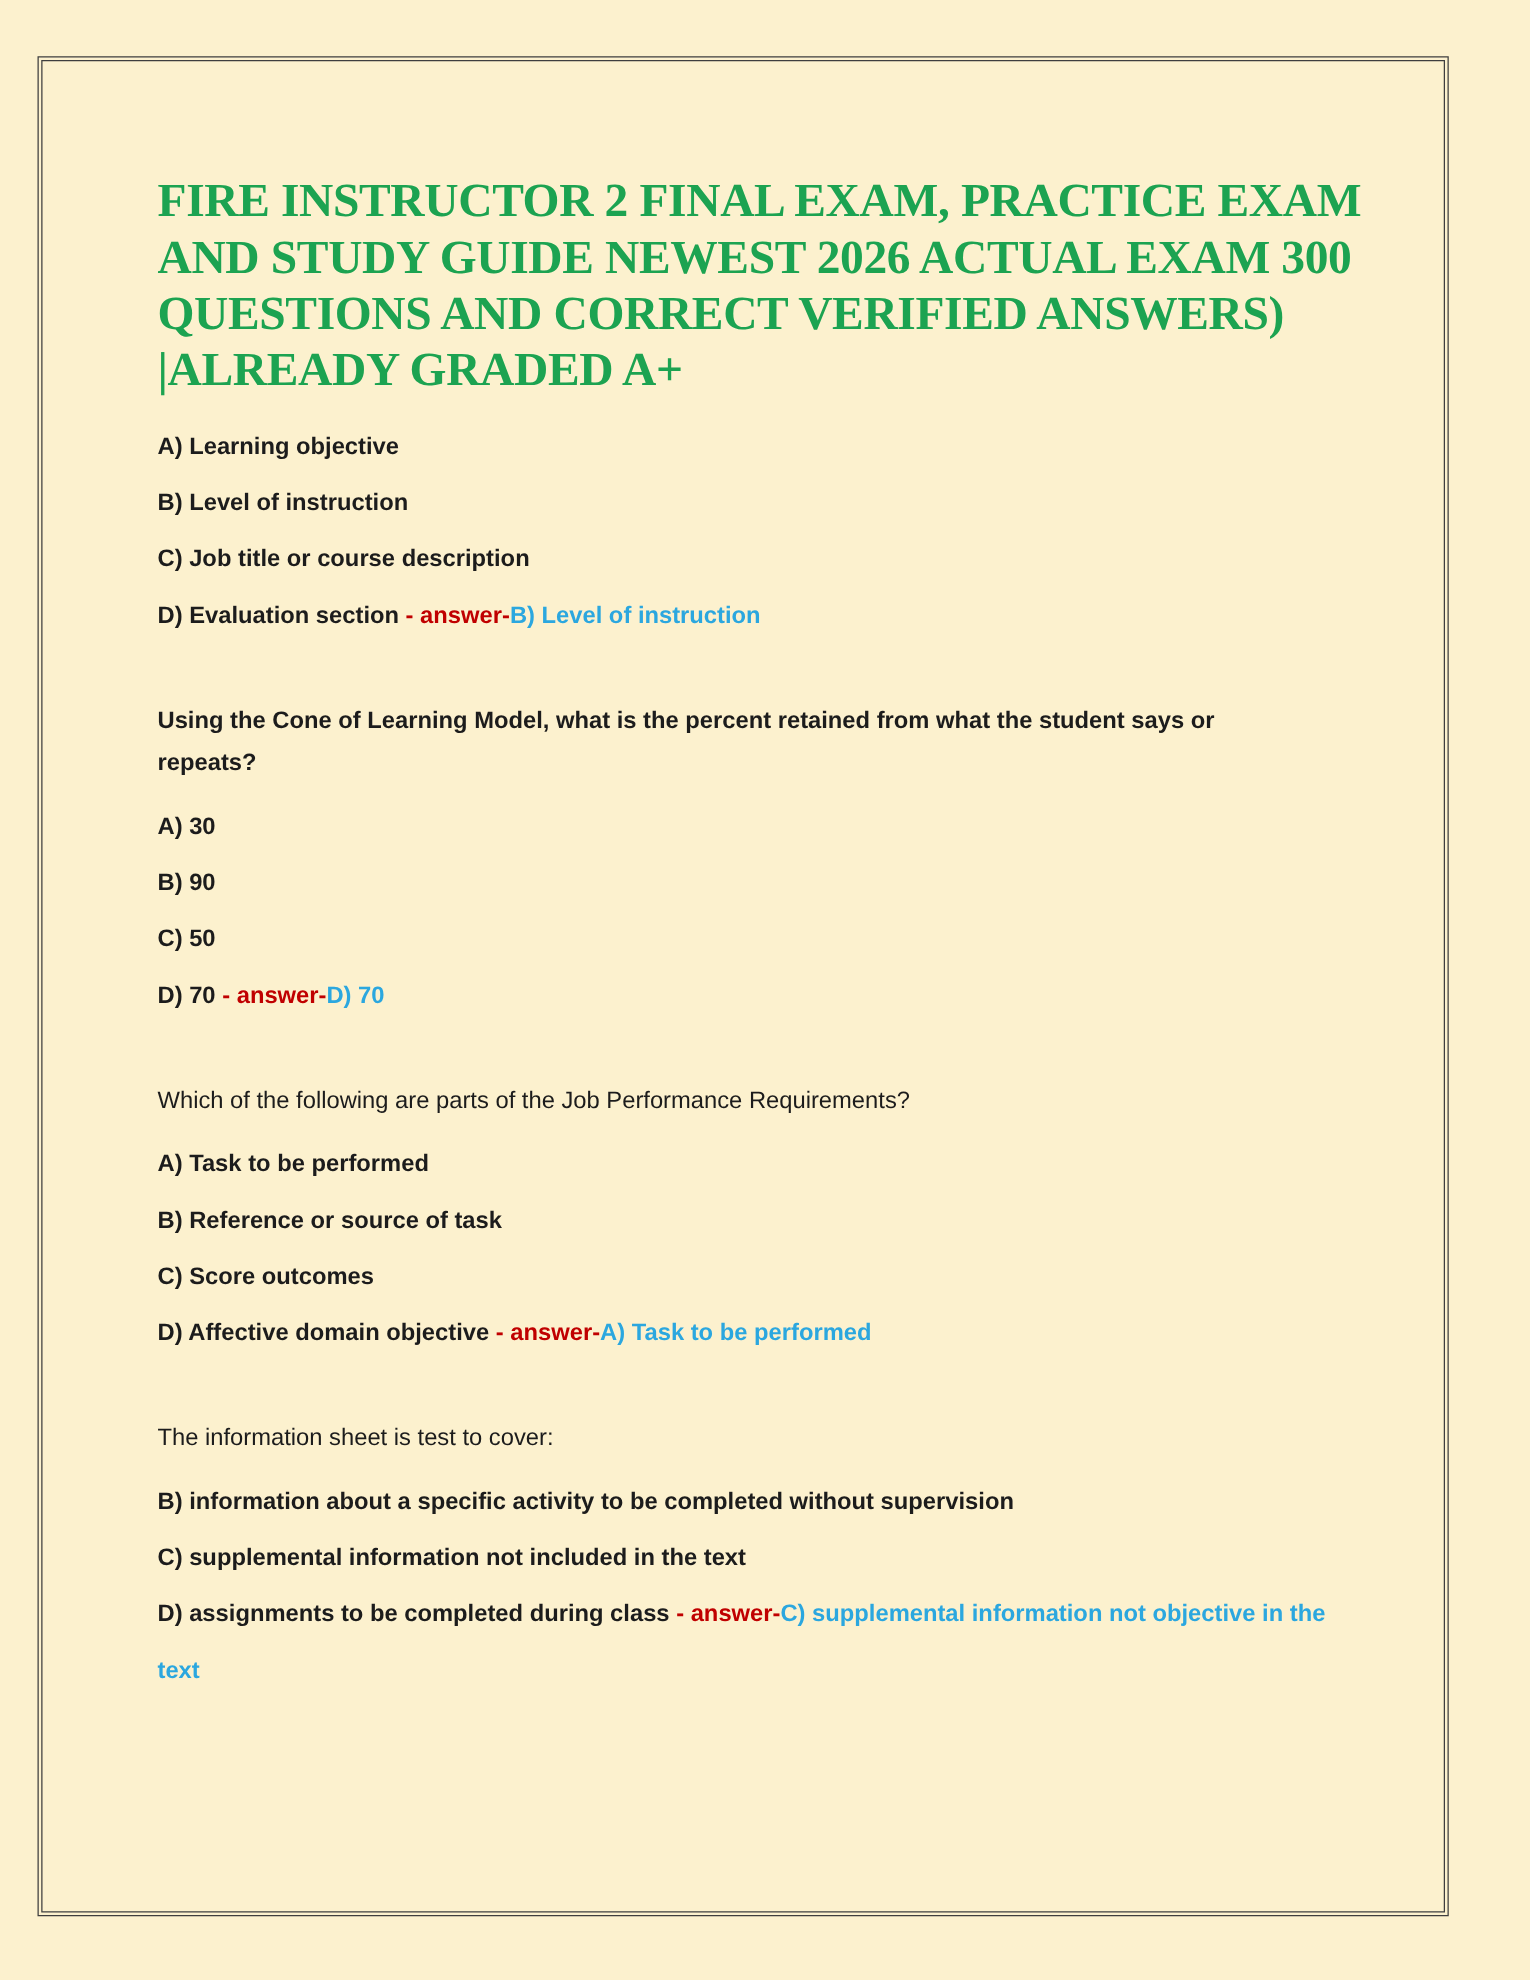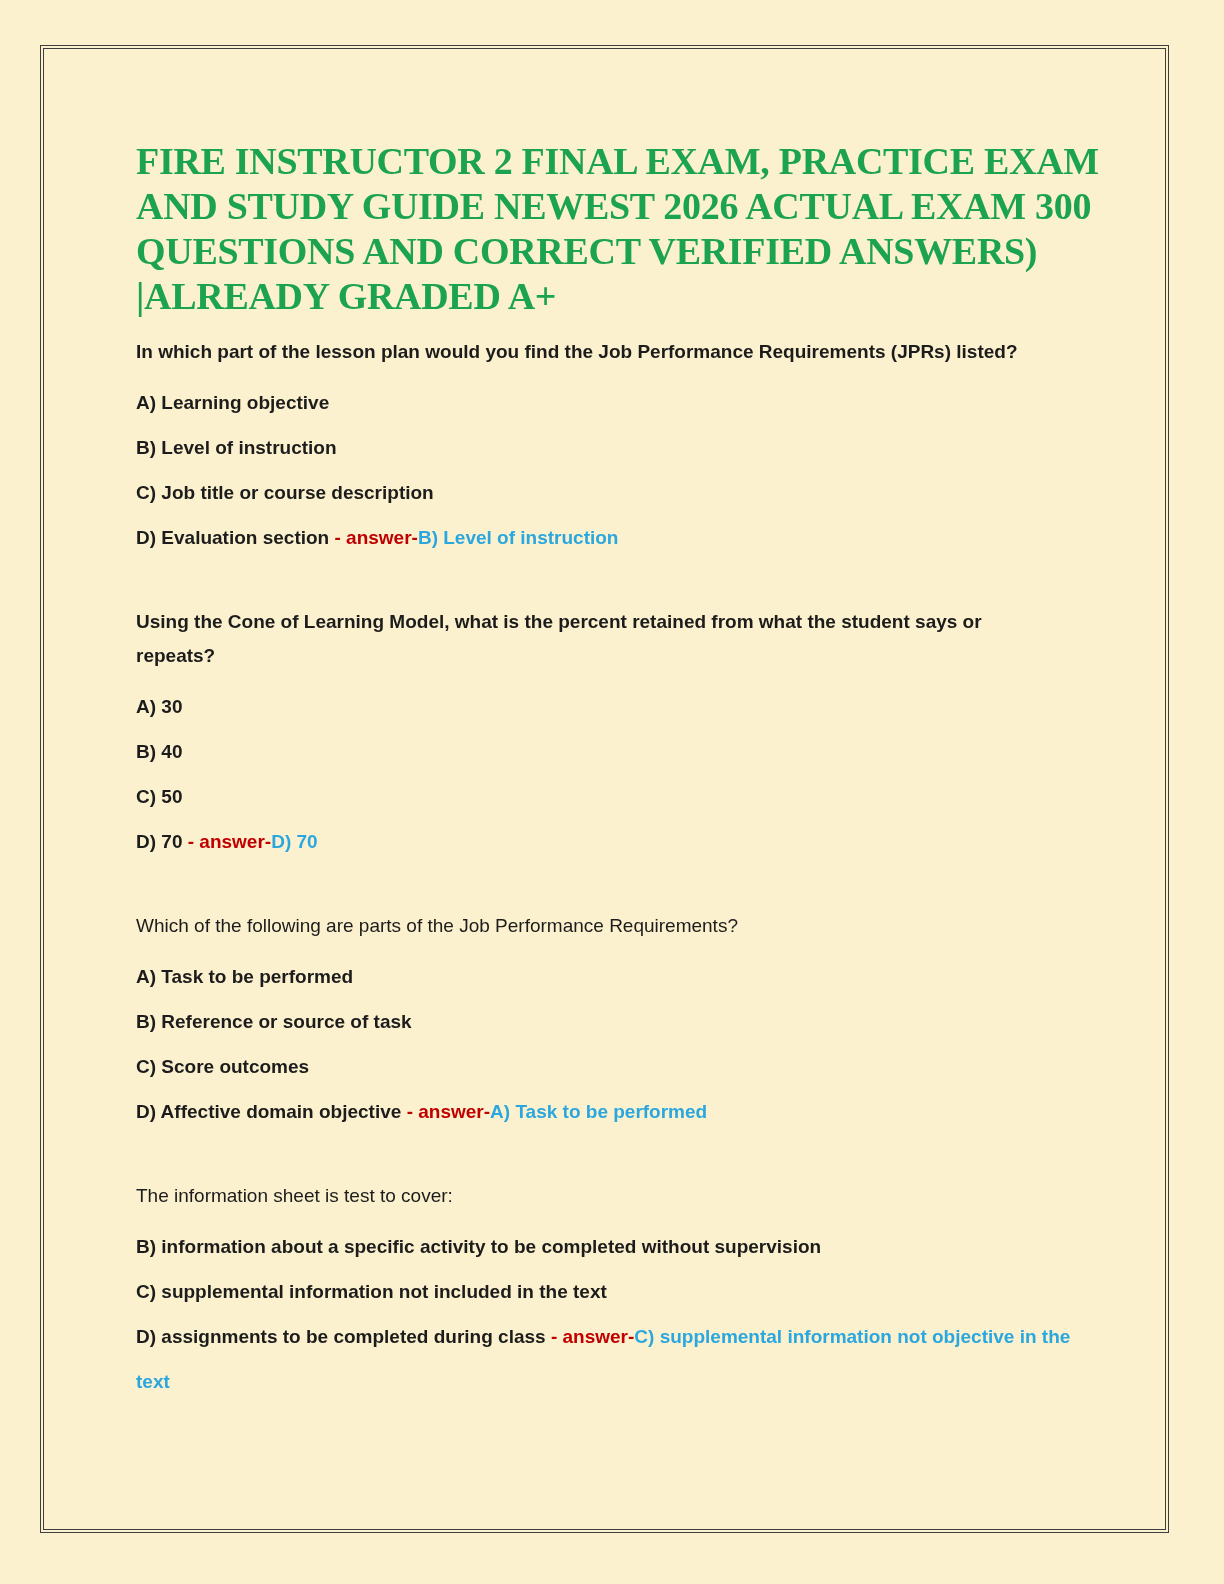--- a/index.html
+++ b/index.html
@@ -10,21 +10,21 @@
     width: 1224px;
     height: 1584px;
     position: relative;
     background: var(--bg, #FCF1CE);
     font-family: "Liberation Sans", sans-serif;
     color: var(--body-text, #1C1C1C);
     overflow: hidden;
   }
   .frame {
     position: absolute;
-    left: 40px;
+    left: 30px;
     top: 45px;
     width: 1129px;
     height: 1488px;
     box-sizing: border-box;
     border: 4px double var(--border, #3E3E3E);
     padding: 90px 38px 0 92px;
     overflow: hidden;
   }
   .doc-title {
     margin: 0;
@@ -74,34 +74,33 @@
 <div class="frame">
   <h1 class="doc-title">
     <div class="t-line">FIRE INSTRUCTOR 2 FINAL EXAM, PRACTICE EXAM</div>
     <div class="t-line">AND STUDY GUIDE NEWEST 2026 ACTUAL EXAM 300</div>
     <div class="t-line">QUESTIONS AND CORRECT VERIFIED ANSWERS)</div>
     <div class="t-line">|ALREADY GRADED A+</div>
   </h1>
 
   <div class="questions" id="questions">
   <section class="question">
-    <p class="q-text bold">In which part of the lesson plan would you find the Job Performance Requirements (JPRs) listed?</p>
     <div class="opts">
           <p class="option">A) Learning objective</p>
           <p class="option">B) Level of instruction</p>
           <p class="option">C) Job title or course description</p>
           <p class="option">D) Evaluation section <span class="answer-marker">- answer-</span><span class="answer-text">B) Level of instruction</span></p>
         </div>
   </section>
 
   <section class="question">
     <p class="q-text bold">Using the Cone of Learning Model, what is the percent retained from what the student says or<br>repeats?</p>
     <div class="opts">
           <p class="option">A) 30</p>
-          <p class="option">B) 40</p>
+          <p class="option">B) 90</p>
           <p class="option">C) 50</p>
           <p class="option">D) 70 <span class="answer-marker">- answer-</span><span class="answer-text">D) 70</span></p>
         </div>
   </section>
 
   <section class="question">
     <p class="q-text">Which of the following are parts of the Job Performance Requirements?</p>
     <div class="opts">
           <p class="option">A) Task to be performed</p>
           <p class="option">B) Reference or source of task</p>

